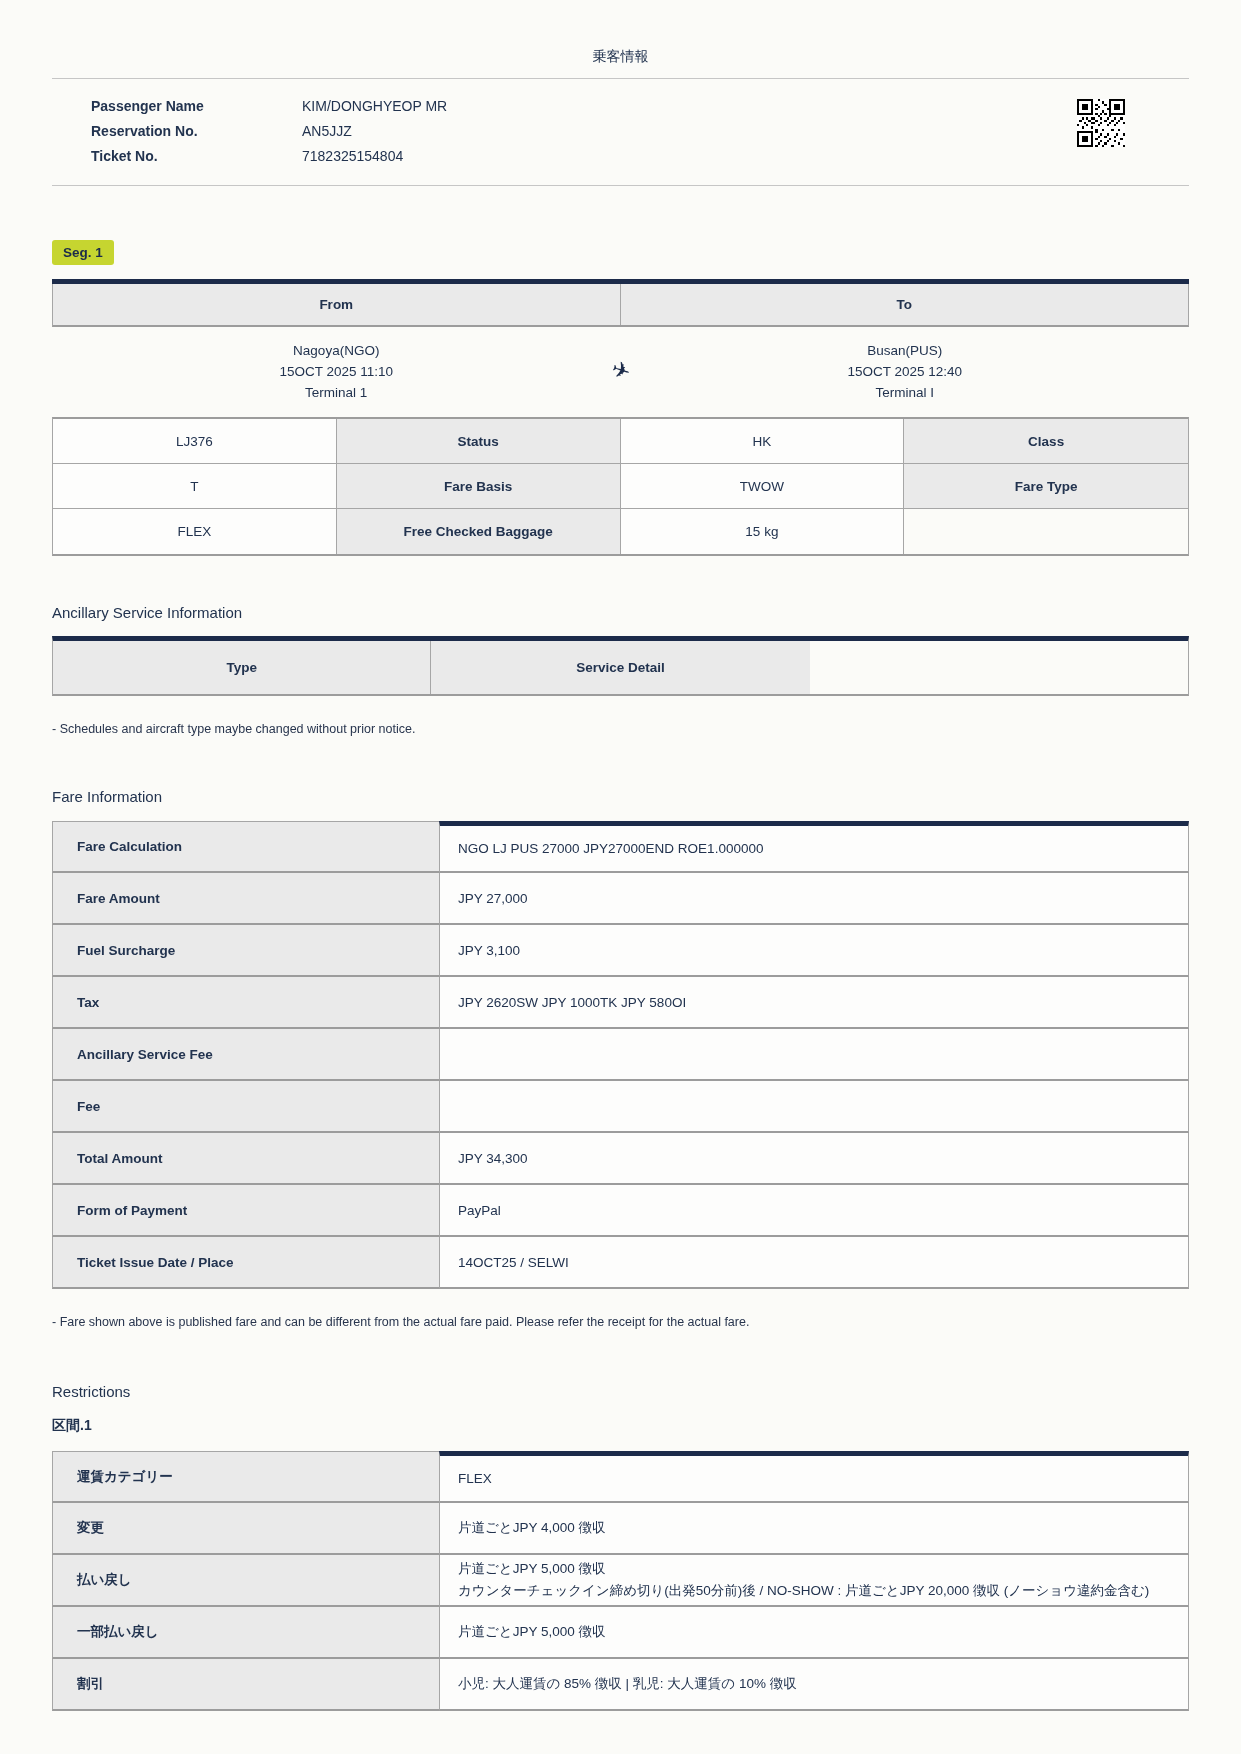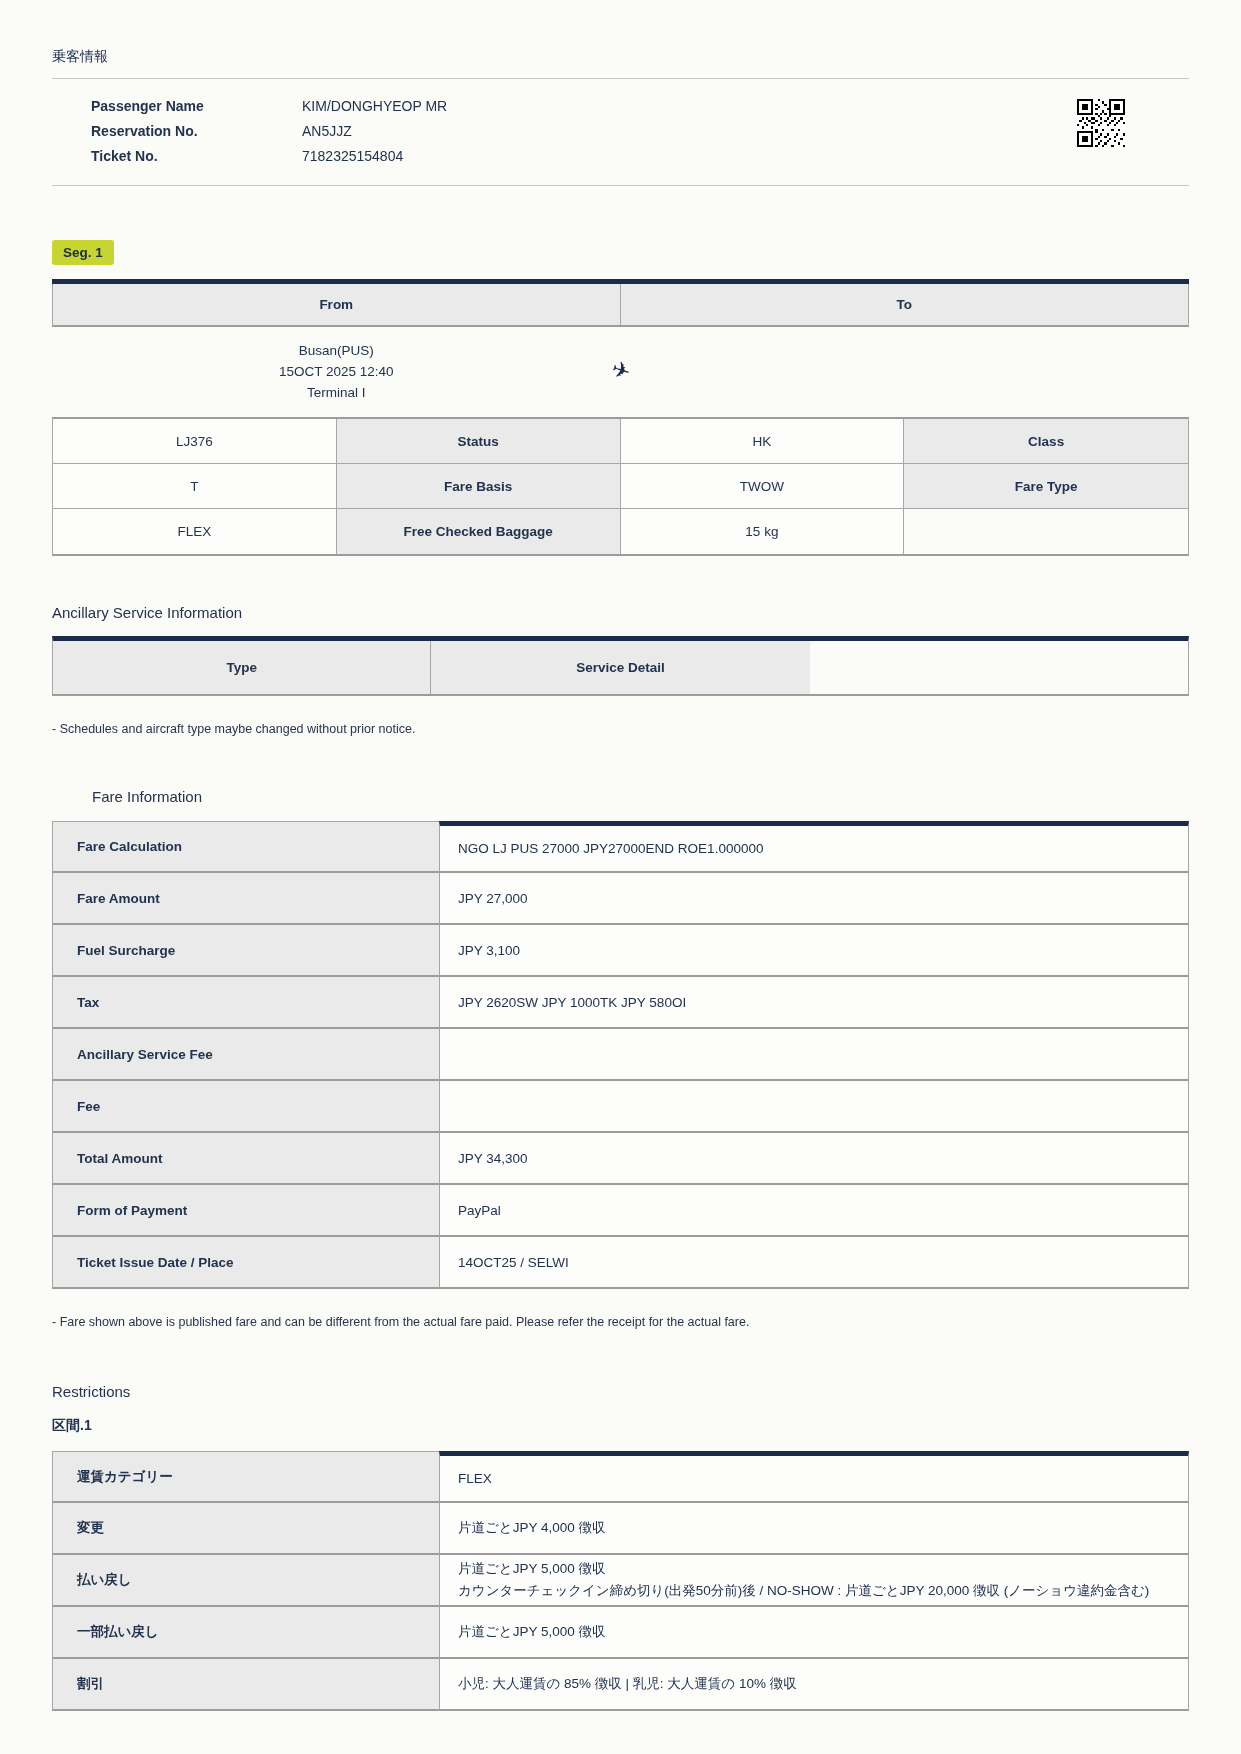--- a/index.html
+++ b/index.html
@@ -5,21 +5,21 @@
   * { margin:0; padding:0; box-sizing:border-box; }
   html,body { background:#fbfbf8; }
   body {
     width:1241px; height:1754px; overflow:hidden; position:relative;
     font-family:"Liberation Sans","DejaVu Sans",sans-serif;
     color:#22334f; font-size:14px;
   }
   .content { width:1137px; margin:0 52px; position:relative; }
 
   
-  .sec1-title { padding-top:48px; font-size:14px; color:#22334f; }
+  .sec1-title { padding-top:48px; font-size:14px; color:#22334f;text-align:center; }
   .hairline { border-bottom:1px solid #c6c6c6; margin-top:12px; }
   .passenger-block { position:relative; padding:15px 0 16px 39px; border-bottom:1px solid #c6c6c6; }
   .p-row { line-height:25px; }
   .p-label { display:inline-block; width:211px; font-weight:bold; font-size:14px; }
   .p-value { font-size:14px; }
   .qr { position:absolute; top:20px; right:64px; width:48px; height:48px; }
 
   
   .seg-badge {
     display:inline-block; margin-top:54px;
@@ -57,21 +57,21 @@
   .anc-table > div {
     background:#eaeaea; height:53px; display:flex; flex-direction:column;
     align-items:center; justify-content:center;
     font-weight:bold; font-size:13.5px; line-height:18px; text-align:center;
     border-right:1px solid #a6a6a6;
   }
   .anc-table > div:last-child { border-right:none; }
   .note { margin-top:26px; font-size:12.5px; color:#28354e; }
 
   
-  .fare-title { margin-top:52px; font-size:15px;margin-left:40px; }
+  .fare-title { margin-top:52px; font-size:15px; }
   .kv-table { margin-top:16px; width:100%; border-collapse:separate; border-spacing:0; }
   .kv-table th {
     width:387px; background:#eaeaea; text-align:left; font-size:13.5px; font-weight:bold;
     padding:0 10px 0 24px; border-left:1px solid #a6a6a6; border-top:1px solid #a6a6a6;
     border-bottom:2px solid #9c9c9c; height:52px; vertical-align:middle;
   }
   .kv-table td {
     background:#fdfdfc; font-size:13.5px; padding:0 14px 0 18px;
     border-left:1px solid #a6a6a6; border-right:1px solid #a6a6a6;
     border-top:1px solid #b5b5b5; border-bottom:2px solid #9c9c9c; height:52px; vertical-align:middle;
@@ -120,20 +120,25 @@
   
   <span class="seg-badge">Seg. 1</span>
 
   <div class="seg-table">
     <div class="seg-head">
       <div>From</div>
       <div>To</div>
     </div>
     <div class="route-row">
       <div class="route-cell">
+        <div>Nagoya(NGO)</div>
+        <div>15OCT 2025 11:10</div>
+        <div>Terminal 1</div>
+      </div>
+      <div class="route-cell">
         <div>Busan(PUS)</div>
         <div>15OCT 2025 12:40</div>
         <div>Terminal I</div>
       </div>
       <span class="plane">✈</span>
     </div>
     <div class="detail-grid">
       <div class="d-value">LJ376</div>
       <div class="d-label">Status</div>
       <div class="d-value">HK</div>

